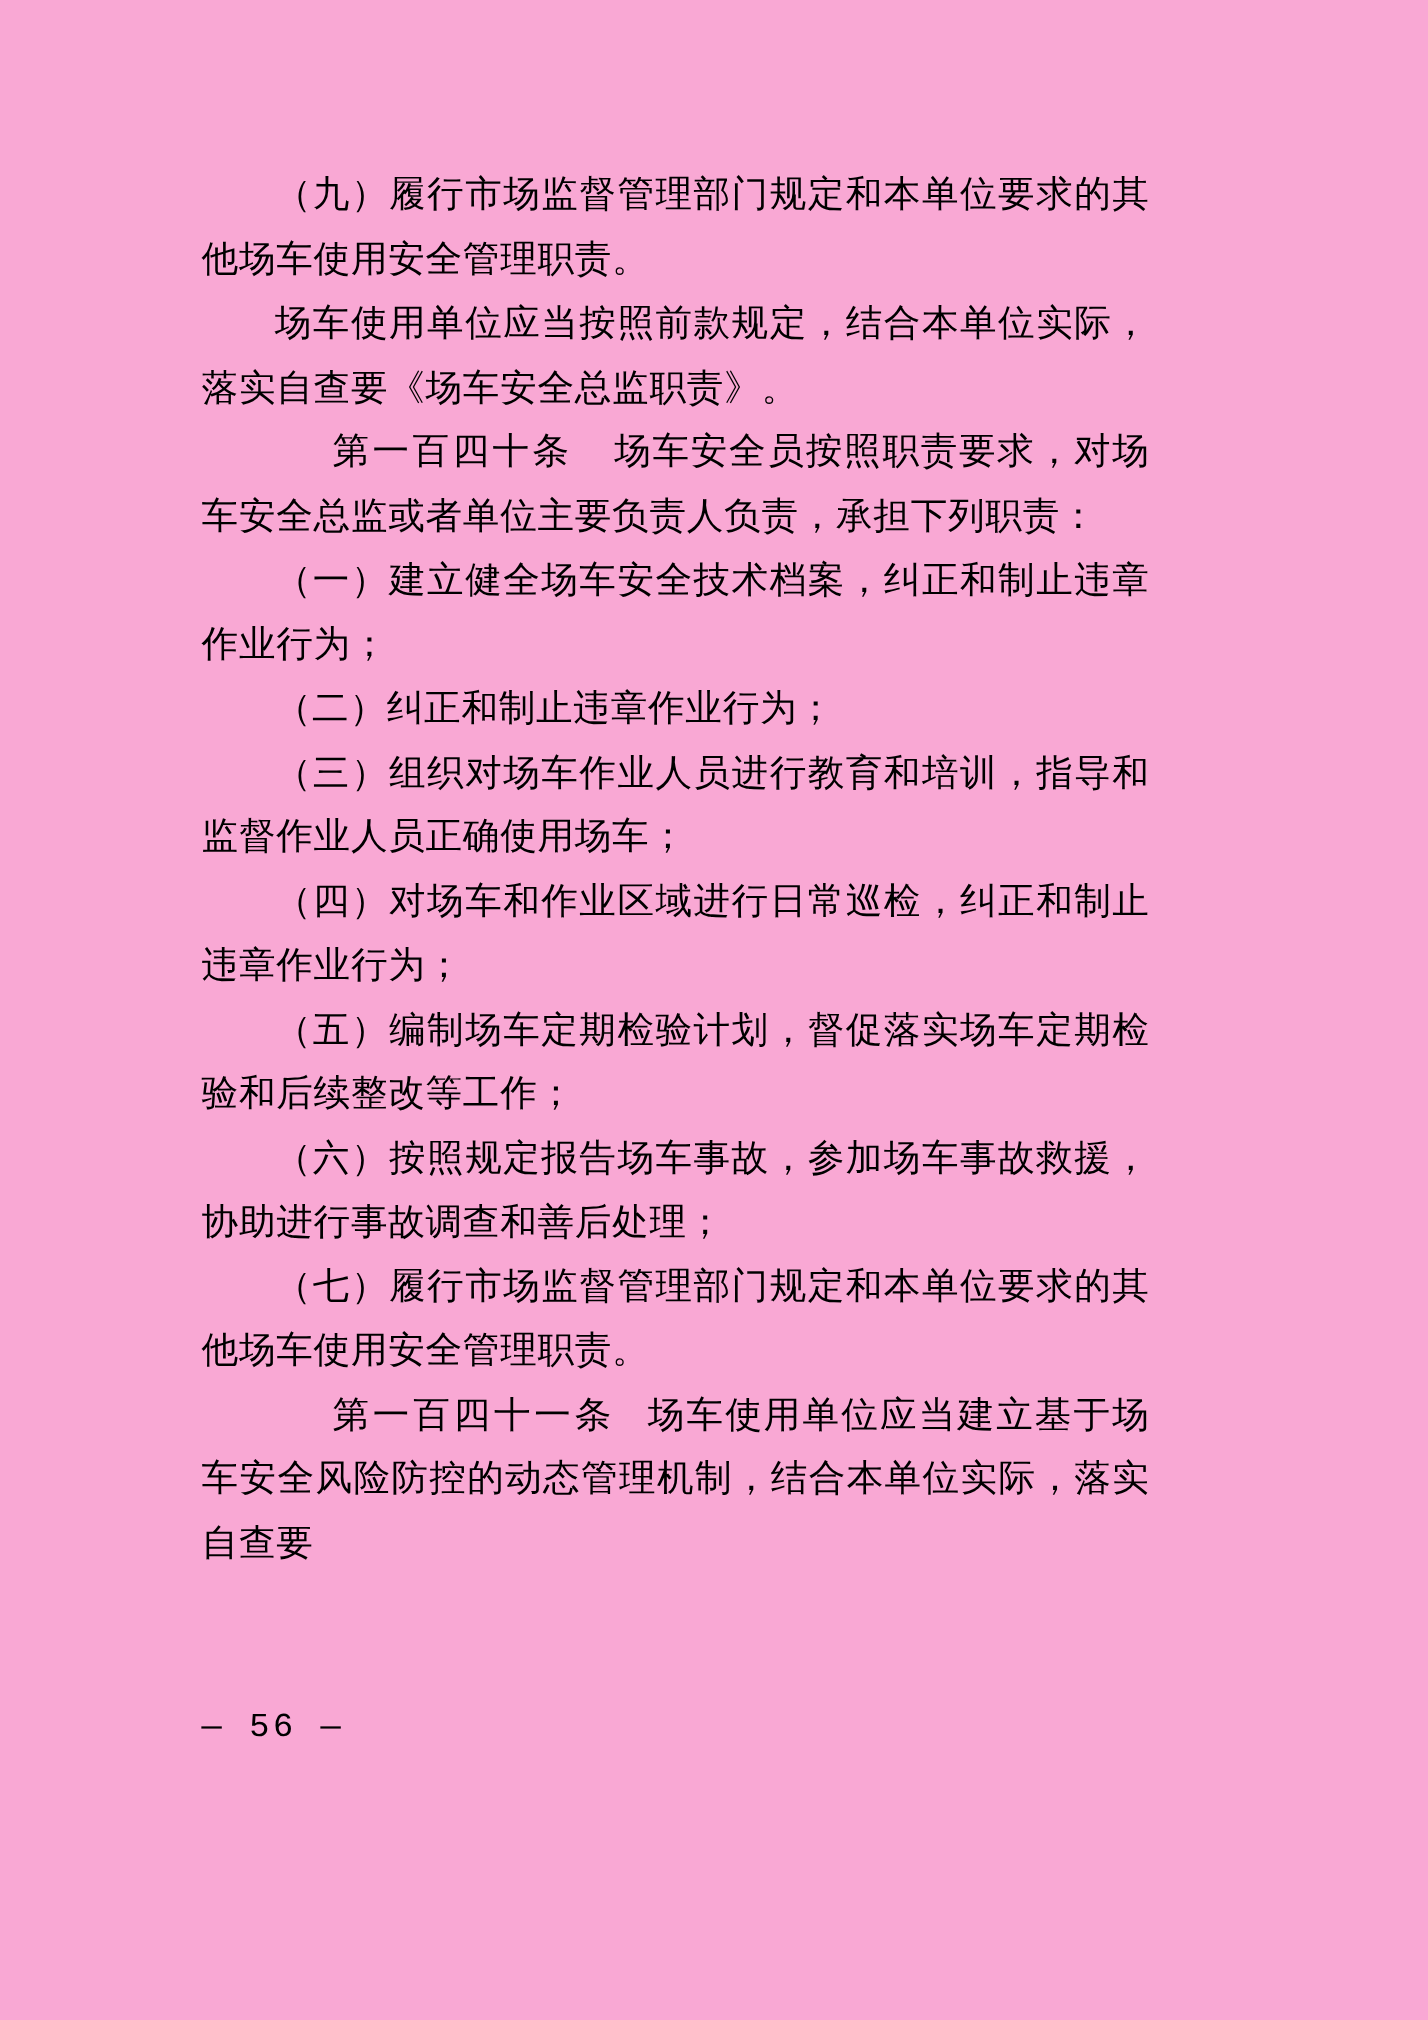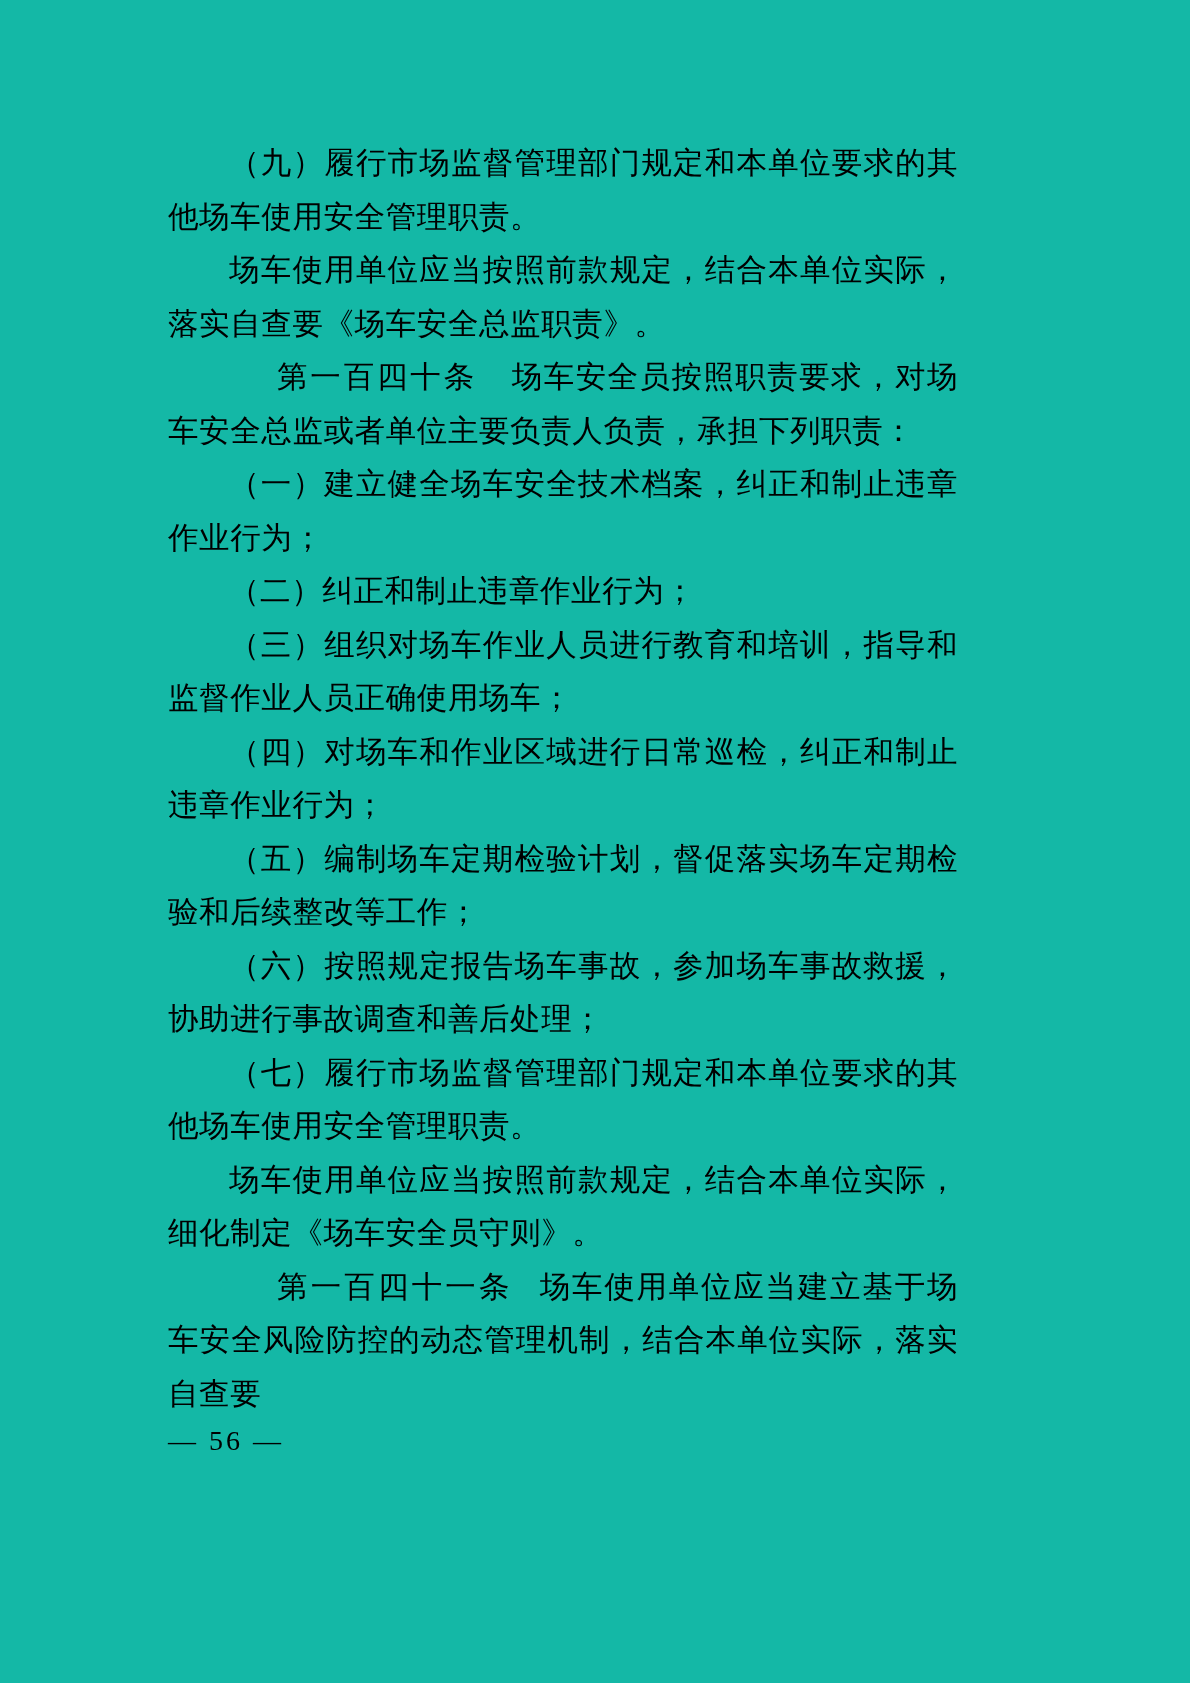--- a/index.html
+++ b/index.html
@@ -4,21 +4,21 @@
 <style>
   html, body {
     margin: 0;
     padding: 0;
     background: #ffffff;
   }
   .page {
     position: relative;
     width: 1190px;
     height: 1683px;
-    background: #14b8a6;
+    background: #f9a8d4;
     margin: 0 auto;
     box-sizing: border-box;
     font-family: "DejaVu Serif", "Liberation Serif", serif;
     color: #000000;
     overflow: hidden;
   }
   .content {
     position: absolute;
     left: 168px;
     top: 136px;
@@ -40,21 +40,21 @@
   .article-head {
     font-weight: normal;
     letter-spacing: 2px;
     margin-left: 48px;
   }
   .page-number {
     position: absolute;
     left: 168px;
     top: 1425px;
     font-size: 28px;
-    font-family: Liberation Serif, serif;
+    font-family: Liberation Mono, monospace;
     letter-spacing: 3px;
     color: #000000;
   }
 </style>
 </head>
 <body>
 
 <div class="page">
   <div class="content">
 
@@ -71,20 +71,19 @@
     <p class="indent">（三）组织对场车作业人员进行教育和培训，指导和监督作业人员正确使用场车；</p>
 
     <p class="indent">（四）对场车和作业区域进行日常巡检，纠正和制止违章作业行为；</p>
 
     <p class="indent">（五）编制场车定期检验计划，督促落实场车定期检验和后续整改等工作；</p>
 
     <p class="indent">（六）按照规定报告场车事故，参加场车事故救援，协助进行事故调查和善后处理；</p>
 
     <p class="indent">（七）履行市场监督管理部门规定和本单位要求的其他场车使用安全管理职责。</p>
 
-    <p class="indent">场车使用单位应当按照前款规定，结合本单位实际，细化制定《场车安全员守则》。</p>
 
     <p class="indent"><span class="article-head">第一百四十一条</span><span style="display:inline-block;width:26px"></span><span>场车使用单位应当建立基于场车安全风险防控的动态管理机制，结合本单位实际，落实自查要</span></p>
 
   </div>
 
   <div class="page-number">— 56 —</div>
 </div>
 
 </body></html>

